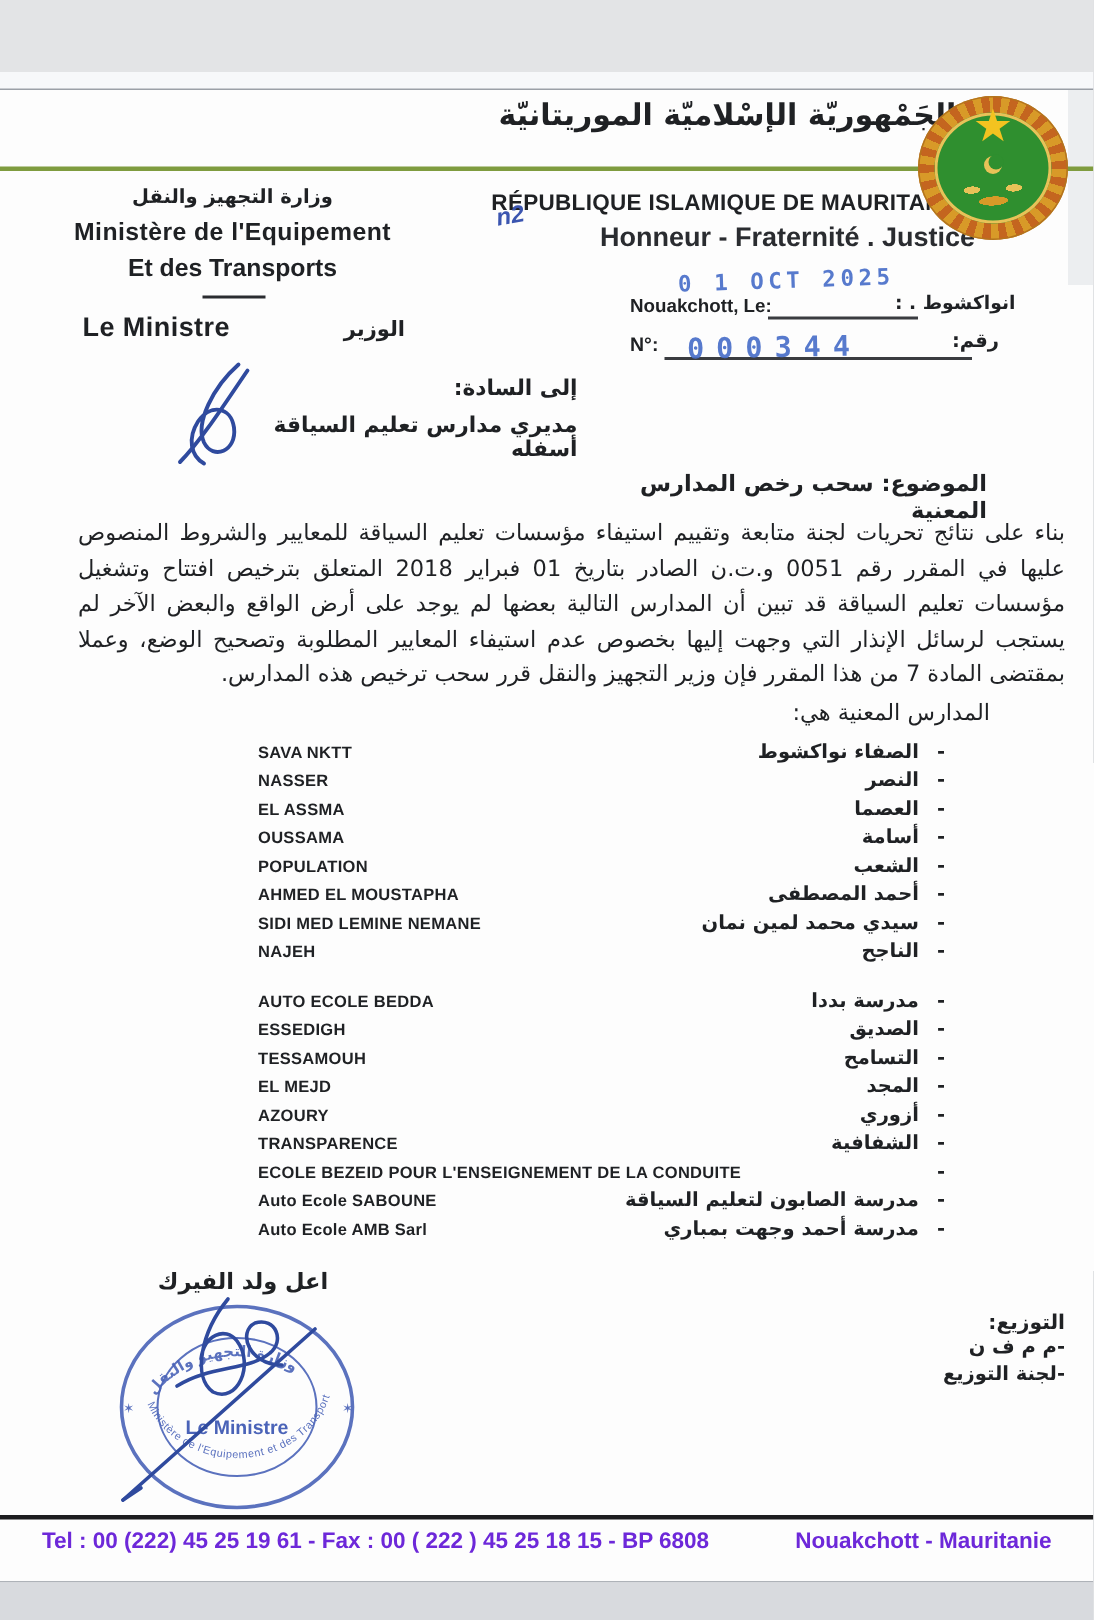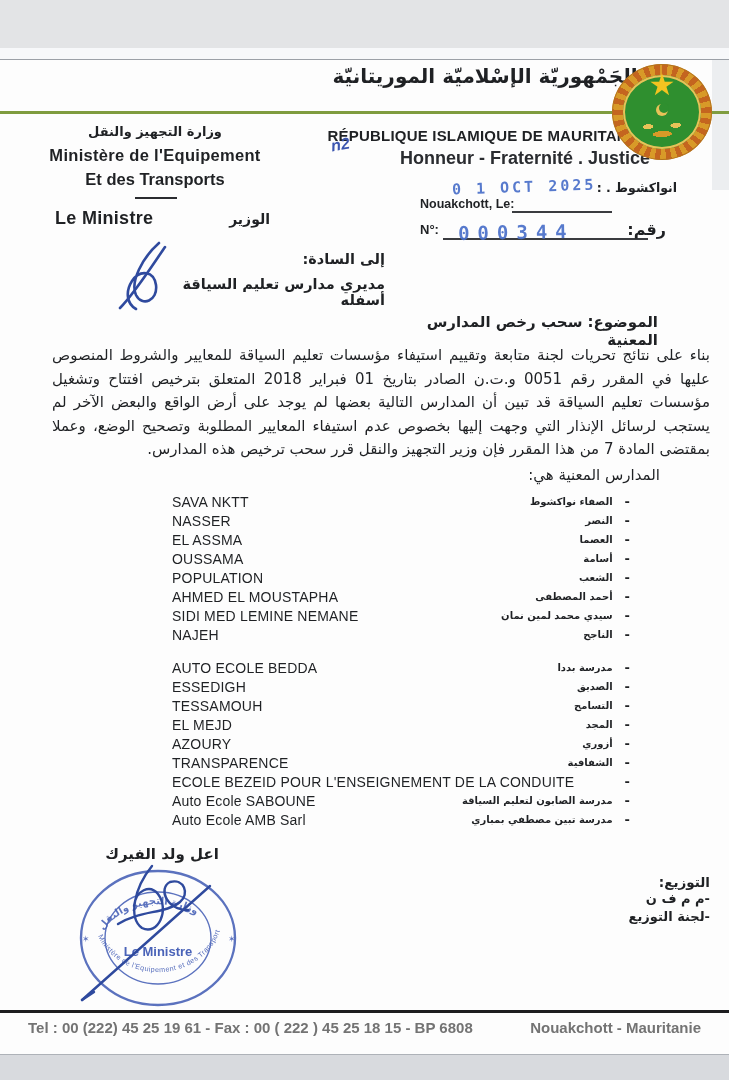--- a/index.html
+++ b/index.html
@@ -52,61 +52,61 @@
   .min-fr1{left:15px;top:146px;width:280px;text-align:center;font-size:16.5px;font-weight:bold;letter-spacing:.3px;}
   .min-fr2{left:15px;top:170px;width:280px;text-align:center;font-size:16.5px;font-weight:bold;}
   .min-underline{left:135px;top:197px;width:42px;height:2px;background:#2a2c30;}
   .minister-row{left:55px;top:208px;width:215px;display:flex;justify-content:space-between;align-items:baseline;}
   .minister-fr{font-size:18px;font-weight:bold;letter-spacing:.3px;}
   .minister-ar{font-size:14px;font-weight:bold;}
 
   
   .nkc-label{left:420px;top:197px;font-size:12.5px;font-weight:bold;}
   .nkc-line{left:512px;top:211px;width:100px;height:1.5px;background:#3a3c40;}
-  .nkc-ar{left:555px;top:180px;width:122px;text-align:right;font-size:12.5px;font-weight:bold;}
+  .nkc-ar{left:555px;top:194px;width:122px;text-align:right;font-size:12.5px;font-weight:bold;}
   .date-stamp{left:452px;top:178px;color:#4a6fc9;font-family:"DejaVu Sans Mono",monospace;
     font-size:15px;font-weight:bold;letter-spacing:3px;transform:rotate(-2deg);opacity:.92;}
   .no-label{left:420px;top:222px;font-size:13px;font-weight:bold;}
   .no-line{left:443px;top:238px;width:205px;height:1.5px;background:#3a3c40;}
-  .no-ar{left:600px;top:220px;width:66px;text-align:right;font-size:16px;font-weight:bold;}
+  .no-ar{left:600px;top:220px;width:66px;text-align:right;font-size:13px;font-weight:bold;}
   .no-stamp{left:458px;top:221px;color:#4a6fc9;font-family:"DejaVu Sans Mono",monospace;
     font-size:19px;font-weight:bold;letter-spacing:8px;transform:rotate(-1deg);opacity:.92;}
 
   
   .to-block{left:158px;top:251px;width:227px;text-align:right;}
   .to-line{font-size:14.5px;font-weight:bold;}
   .addressee{font-size:14.5px;font-weight:bold;margin-top:9px;}
   .subject{left:420px;top:313px;width:238px;text-align:right;font-size:15px;font-weight:bold;}
 
   
   .body-par{left:52px;top:344px;width:658px;font-size:15px;line-height:23.5px;
     text-align:justify;text-align-last:right;direction:rtl;}
   .list-intro{left:400px;top:466px;width:260px;text-align:right;font-size:15px;}
 
   
   .schools{left:172px;top:492px;width:458px;}
   .school-row{display:flex;justify-content:space-between;align-items:center;height:19px;}
   .schools .gap{height:14px;}
-  .s-latin{font-family:"Liberation Sans","DejaVu Sans",sans-serif;font-size:14px;font-weight:normal;letter-spacing:.2px;}
+  .s-latin{font-family:"Liberation Sans","DejaVu Sans",sans-serif;font-size:11px;font-weight:bold;letter-spacing:.2px;}
   .s-ar-wrap{display:flex;align-items:center;gap:12px;}
-  .s-ar{font-size:10px;font-weight:600;direction:rtl;text-align:center;}
+  .s-ar{font-size:13px;font-weight:600;direction:rtl;text-align:center;}
   .s-dash{font-size:13px;font-weight:bold;}
 
   
   .sig-name{left:92px;top:845px;width:140px;text-align:center;font-size:15px;font-weight:bold;}
   .stamp-svg{left:60px;top:852px;}
 
   
   .dist{left:540px;top:874px;width:170px;text-align:right;direction:rtl;}
   .dist-title{font-size:13.5px;font-weight:bold;}
   .dist-item{font-size:13px;font-weight:bold;line-height:18px;}
 
   
   .footer-row{left:0;top:1019px;width:729px;display:flex;justify-content:space-between;
-    padding:0 28px;box-sizing:border-box;font-size:15px;font-weight:bold;color:#737373;}
+    padding:0 28px;box-sizing:border-box;font-size:15px;font-weight:bold;color:#6d28d9;}
 </style>
 </head>
 <body>
 
 <div id="page">
 
   <div class="abs band-top"></div>
   <div class="abs band-top2"></div>
   <div class="abs corner-right"></div>
   <div class="abs rule-green"></div>
@@ -269,21 +269,21 @@
     <div class="school-row">
         <span class="s-latin">Auto Ecole SABOUNE</span>
         <span class="s-ar-wrap">
           <span class="s-ar ar">مدرسة الصابون لتعليم السياقة</span>
           <span class="s-dash">-</span>
         </span>
       </div>
     <div class="school-row">
         <span class="s-latin">Auto Ecole AMB Sarl</span>
         <span class="s-ar-wrap">
-          <span class="s-ar ar">مدرسة تبين مصطفي بمباري</span>
+          <span class="s-ar ar">مدرسة أحمد وجهت بمباري</span>
           <span class="s-dash">-</span>
         </span>
       </div>
   </div>
 
   <div class="abs sig-name ar">اعل ولد الفيرك</div>
 
   <svg class="abs stamp-svg" width="200" height="168" viewBox="0 0 200 168">
     <g stroke="#4a63b8" fill="none" opacity="0.9">
       <ellipse cx="98" cy="86" rx="77" ry="67" stroke-width="2.4"></ellipse>

